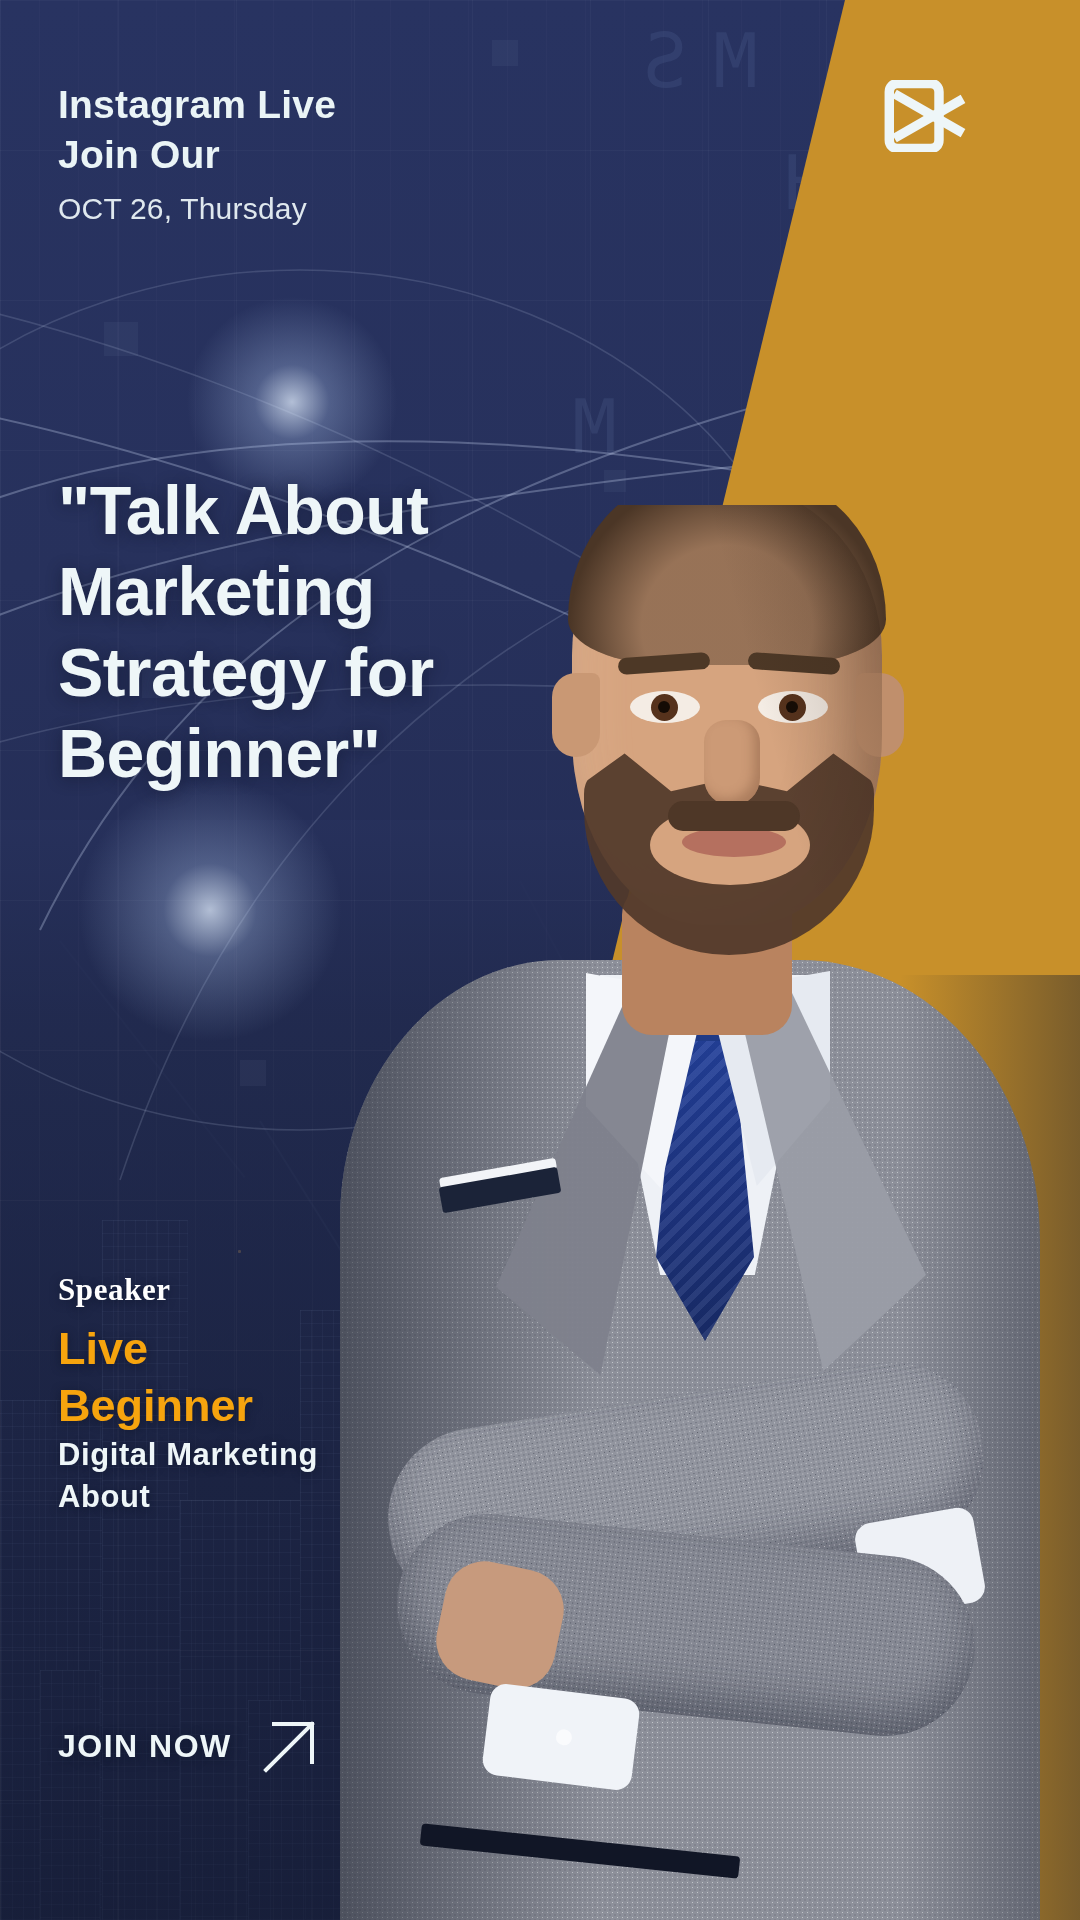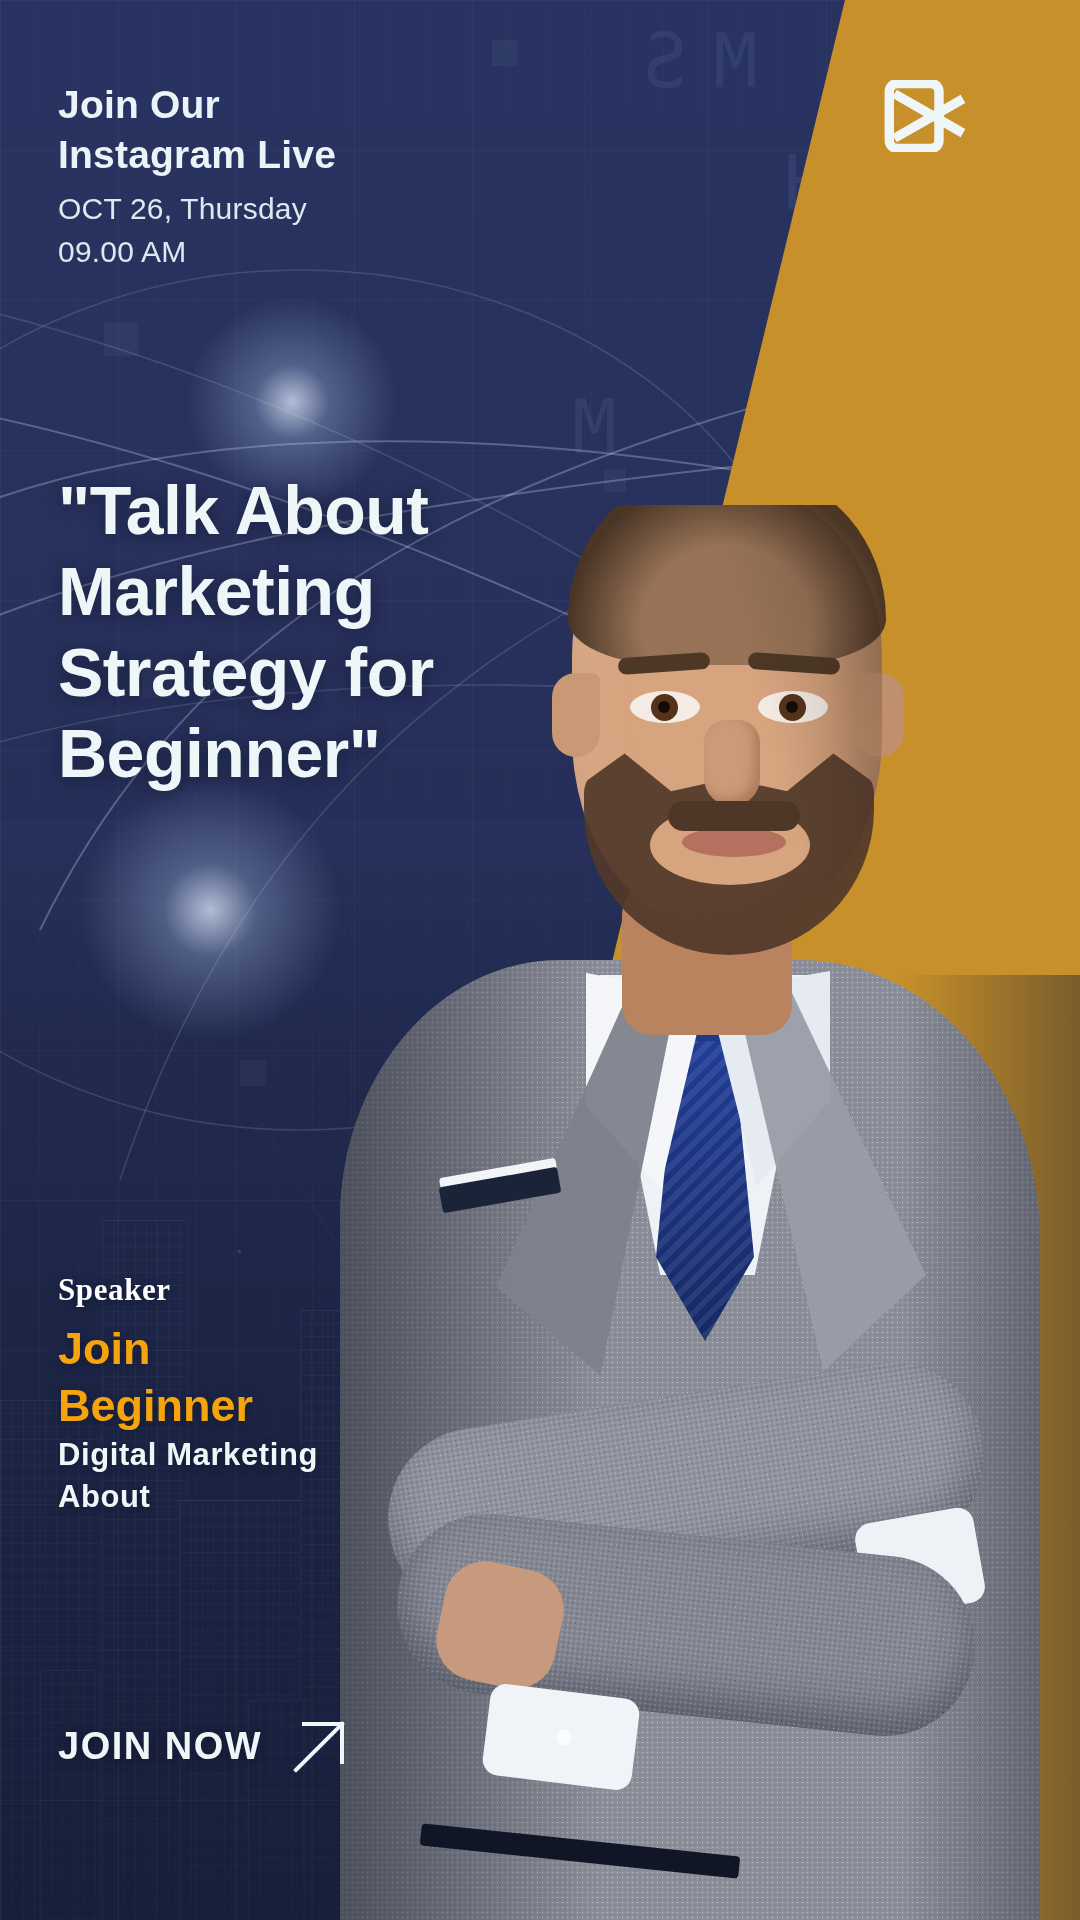--- a/index.html
+++ b/index.html
@@ -314,21 +314,21 @@
   .sp-role{
     color:#eef6f8; font-size:31px; font-weight:700; line-height:42px; letter-spacing:.6px;
     text-shadow:0 2px 10px rgba(10,16,34,.55);
   }
 
   .cta{
     position:absolute; left:58px; top:1714px;
     display:flex; align-items:center; gap:26px;
   }
   .cta-label{
-    color:#eef6f8; font-size:38px; font-weight:700; letter-spacing:1.5px;
+    color:#eef6f8; font-size:32px; font-weight:700; letter-spacing:1.5px;
     text-shadow:0 2px 12px rgba(10,16,34,.5);
   }
   .cta-arrow{ width:64px; height:64px; display:block; }
 </style>
 </head>
 <body>
 
 <div class="poster">
 
   <div class="bg-base"></div>
@@ -448,39 +448,38 @@
     <div class="hand p-layer"></div>
     <div class="cuffA p-layer">
       <span class="cuffBtn" style="left:70px; top:38px;"></span>
     </div>
     <div class="belt p-layer"></div>
   </div>
 
   <div class="content">
 
     <div class="header">
+      <div class="h-line1">Instagram Live</div>
       <div class="h-line1">Join Our</div>
-      <div class="h-line1">Instagram Live</div>
       <div class="h-sub">OCT 26, Thursday</div>
-      <div class="h-sub" style="margin-top:0">09.00 AM</div>
     </div>
 
     <div class="logo">
       <svg viewBox="0 0 100 84" width="86" height="72">
         <path d="M6 14 C6 8 10 4 16 4 L54 4 C60 4 64 8 64 14 L64 70 C64 76 60 80 54 80 L16 80 C10 80 6 76 6 70 Z" fill="none" stroke="#eef6f8" stroke-width="11"></path>
         <path d="M12 16 L92 62" stroke="#eef6f8" stroke-width="11" fill="none" stroke-linecap="butt"></path>
         <path d="M12 68 L92 22" stroke="#eef6f8" stroke-width="11" fill="none" stroke-linecap="butt"></path>
       </svg>
     </div>
 
     <div class="headline">"Talk About Marketing Strategy for Beginner"</div>
 
     <div class="speaker-block">
       <div class="sp-label">Speaker</div>
-      <div class="sp-name">Join</div>
+      <div class="sp-name">Live</div>
       <div class="sp-name" style="margin-top:0">Beginner</div>
       <div class="sp-role">Digital Marketing</div>
       <div class="sp-role" style="margin-top:0">About</div>
     </div>
 
     <div class="cta">
       <span class="cta-label">JOIN NOW</span>
       <svg class="cta-arrow" viewBox="0 0 64 64">
         <g fill="none" stroke="#eef6f8" stroke-width="4" stroke-linecap="square">
           <path d="M8 56 L54 10"></path>

